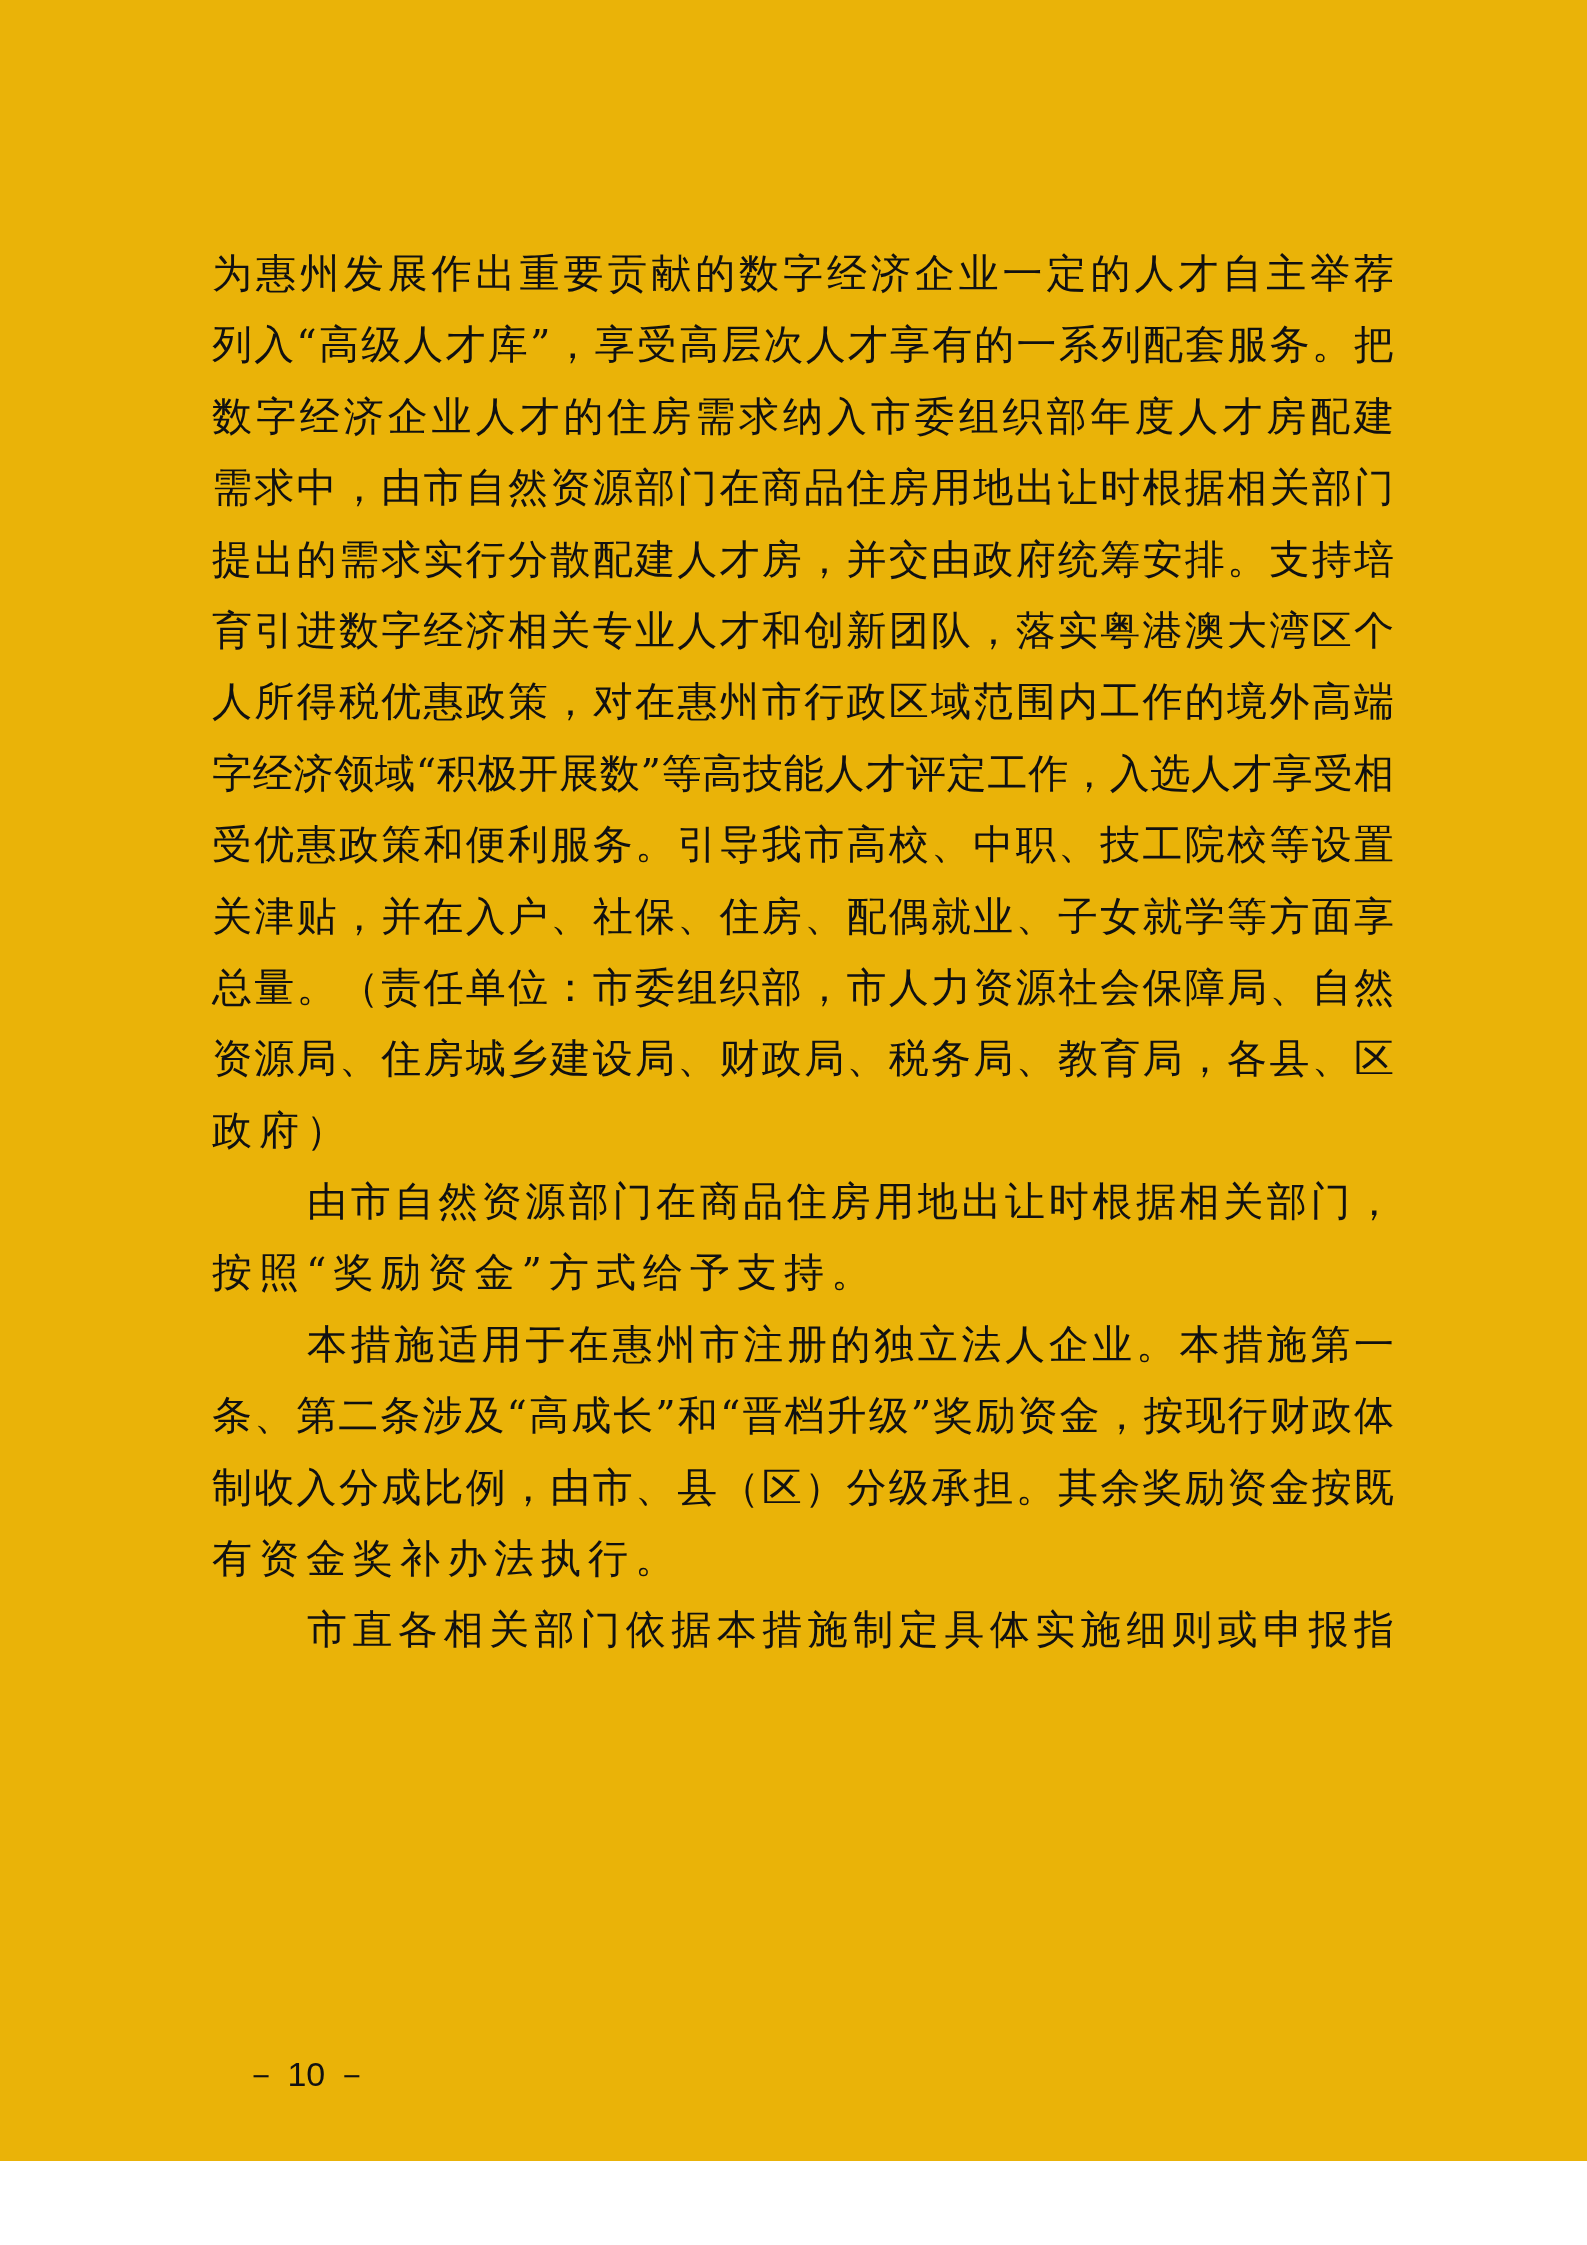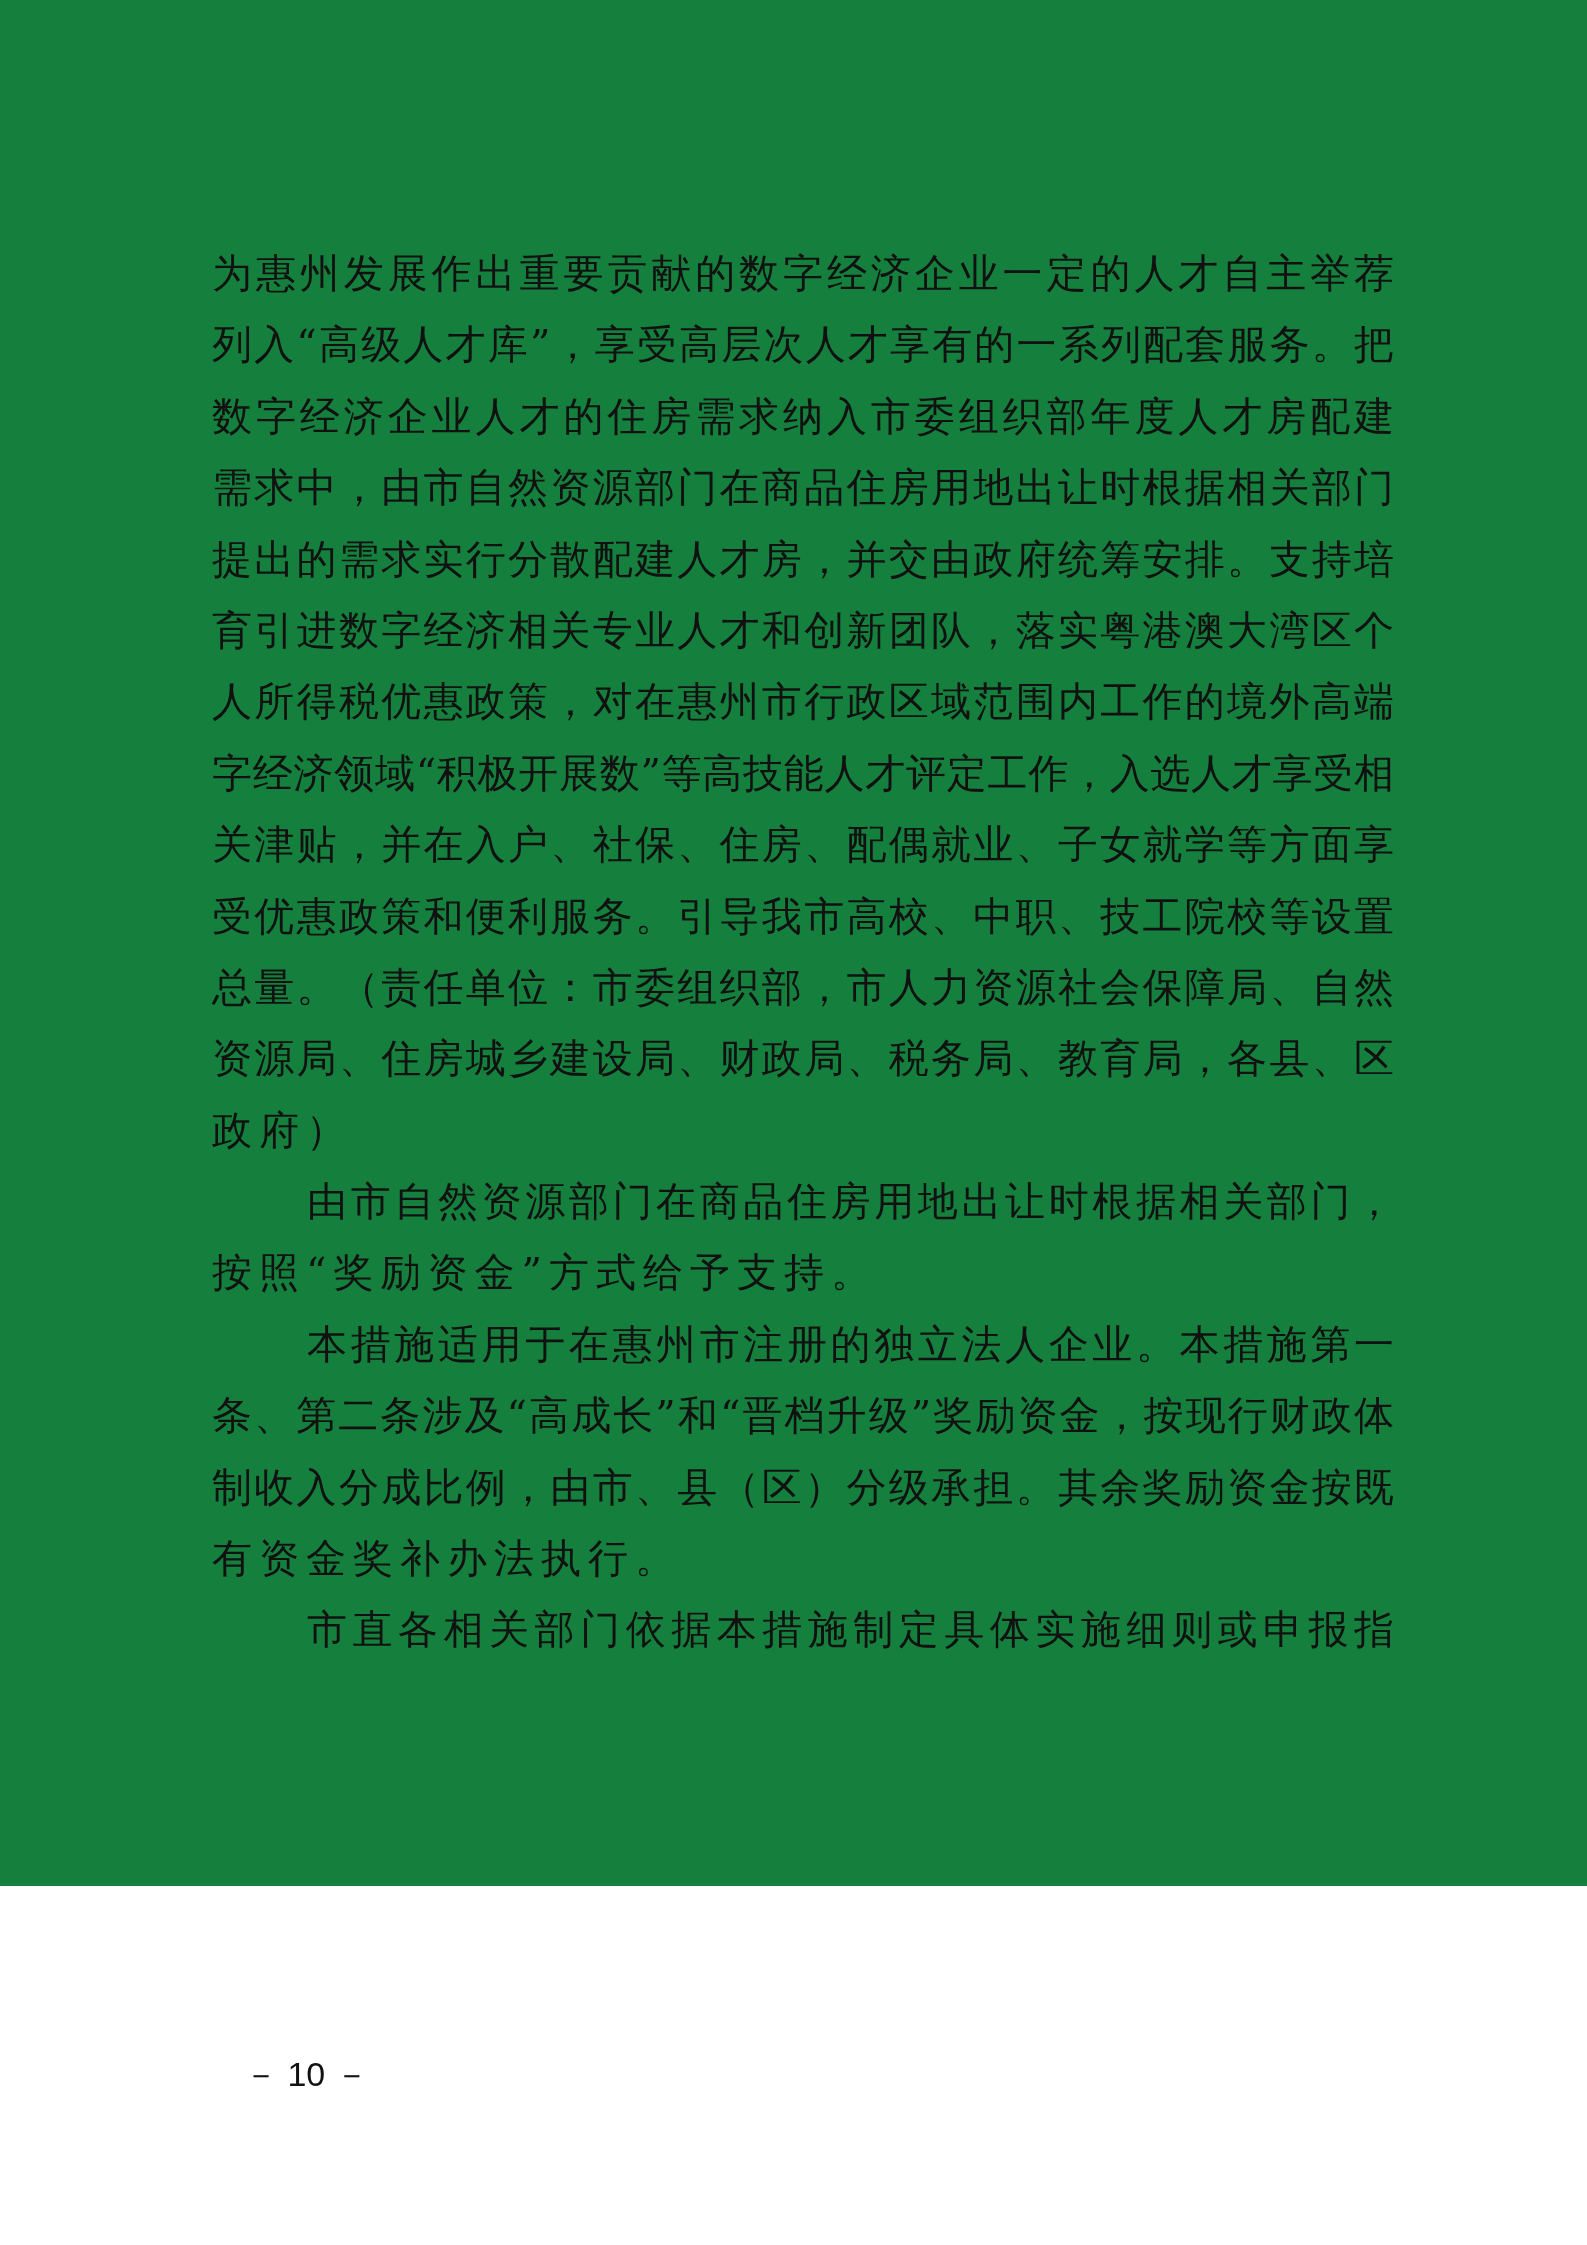--- a/index.html
+++ b/index.html
@@ -1,17 +1,17 @@
 <!DOCTYPE html>
 <html><head>
 <meta charset="utf-8">
 <style>
   html, body { margin: 0; padding: 0; background: #ffffff; }
   body { width: 1587px; height: 2245px; position: relative; overflow: hidden; }
-  .page { position: absolute; left: 0; top: 0; width: 1587px; height: 1886px; background: #15803d; }
+  .page { position: absolute; left: 0; top: 0; width: 1587px; height: 2161px; background: #eab308; }
   .body-text {
     position: absolute; left: 212px; top: 244px; width: 1182px;
     font-family: "DejaVu Serif", "Liberation Serif", serif;
     color: #111111;
   }
   .line {
     height: 71.4px; line-height: 58px;
     font-size: 40px;
     white-space: nowrap;
     text-align: justify; text-align-last: justify;
@@ -31,22 +31,22 @@
 <div class="page">
   <div class="body-text" id="body-text">
     <div class="line">为惠州发展作出重要贡献的数字经济企业一定的人才自主举荐</div>
     <div class="line">列入“高级人才库”，享受高层次人才享有的一系列配套服务。把</div>
     <div class="line">数字经济企业人才的住房需求纳入市委组织部年度人才房配建</div>
     <div class="line">需求中，由市自然资源部门在商品住房用地出让时根据相关部门</div>
     <div class="line">提出的需求实行分散配建人才房，并交由政府统筹安排。支持培</div>
     <div class="line">育引进数字经济相关专业人才和创新团队，落实粤港澳大湾区个</div>
     <div class="line">人所得税优惠政策，对在惠州市行政区域范围内工作的境外高端</div>
     <div class="line">字经济领域“积极开展数”等高技能人才评定工作，入选人才享受相</div>
+    <div class="line">受优惠政策和便利服务。引导我市高校、中职、技工院校等设置</div>
     <div class="line">关津贴，并在入户、社保、住房、配偶就业、子女就学等方面享</div>
-    <div class="line">受优惠政策和便利服务。引导我市高校、中职、技工院校等设置</div>
     <div class="line">总量。（责任单位：市委组织部，市人力资源社会保障局、自然</div>
     <div class="line">资源局、住房城乡建设局、财政局、税务局、教育局，各县、区</div>
     <div class="line last">政府）</div>
     <div class="line indent">由市自然资源部门在商品住房用地出让时根据相关部门，</div>
     <div class="line last">按照“奖励资金”方式给予支持。</div>
     <div class="line indent">本措施适用于在惠州市注册的独立法人企业。本措施第一</div>
     <div class="line">条、第二条涉及“高成长”和“晋档升级”奖励资金，按现行财政体</div>
     <div class="line">制收入分成比例，由市、县（区）分级承担。其余奖励资金按既</div>
     <div class="line last">有资金奖补办法执行。</div>
     <div class="line indent">市直各相关部门依据本措施制定具体实施细则或申报指</div>

